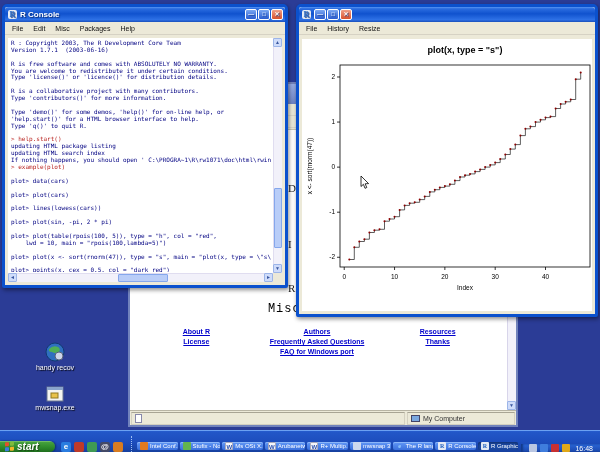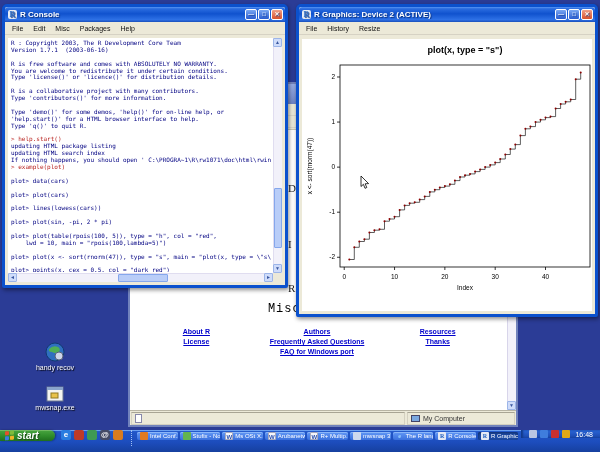--- a/index.html
+++ b/index.html
@@ -65,21 +65,21 @@
   .comp-ico{width:9px;height:7px;background:#7aa8e0;border:1px solid #446;flex:none}
 
   
   .dicon{position:absolute;width:58px;text-align:center;color:#fff;font-size:7px;text-shadow:1px 1px 1px #000;z-index:5}
   .dicon svg{display:block;margin:0 auto 2px}
 
   
   #mouse-cursor{position:absolute;left:360px;top:176px;z-index:90}
 
   
-  #taskbar{position:absolute;left:0;right:0;bottom:0;height:22px;z-index:100;display:flex;align-items:flex-start;
+  #taskbar{position:absolute;left:0;right:0;bottom:0;height:22px;z-index:100;display:flex;align-items:flex-end;
     background:linear-gradient(#2f6be0,#2257c8 8%,#1d4dbd 55%,#16409f);box-shadow:inset 0 1px 0 #6ba1f2}
   #start-button{width:55px;flex:none;display:flex;align-items:center;gap:3px;padding-left:5px;
     background:linear-gradient(#8cc97a,#44a03c 12%,#2f8c2b 55%,#1f6e1e);border-radius:0 9px 9px 0;
     color:#fff;font-size:10px;font-weight:bold;font-style:italic;text-shadow:1px 1px 1px #174a12;box-shadow:1px 0 2px rgba(0,0,0,.4)}
   .flag{width:9px;height:9px;display:grid;grid-template-columns:4px 4px;grid-template-rows:4px 4px;gap:1px;transform:skewY(-6deg)}
   .flag i{border-radius:1px}
   #quick-launch{display:flex;align-items:center;gap:3px;padding:0 6px;flex:none}
   .qli{width:10px;height:10px;border-radius:2px;font:bold 8px/10px "Liberation Sans",sans-serif;text-align:center;color:#fff}
   .ql-sep{width:3px;height:16px;border-left:1px dotted #9fc0f4;margin-left:2px}
   #task-buttons{flex:1;display:flex;gap:2px;padding:2px 3px;min-width:0}
@@ -181,21 +181,20 @@
       <div class="sb-thumb" style="top:0;bottom:0;left:110px;width:50px"></div>
       <div class="sb-btn" style="right:0;top:-1px">►</div>
     </div>
     <div class="sb-corner"></div>
   </div>
 </div>
 
 <div class="window" id="graphics-window">
   <div class="titlebar">
     <span class="appicon">R</span>
-    <span class="title-text">R Graphics: Device 2 (ACTIVE)</span>
     <span class="winbtns">
       <span class="tbtn">—</span>
       <span class="tbtn">□</span>
       <span class="tbtn close">✕</span>
     </span>
   </div>
   <div class="menubar" id="graphics-menubar">
       <span class="menuitem">File</span>
       <span class="menuitem">History</span>
       <span class="menuitem">Resize</span>

